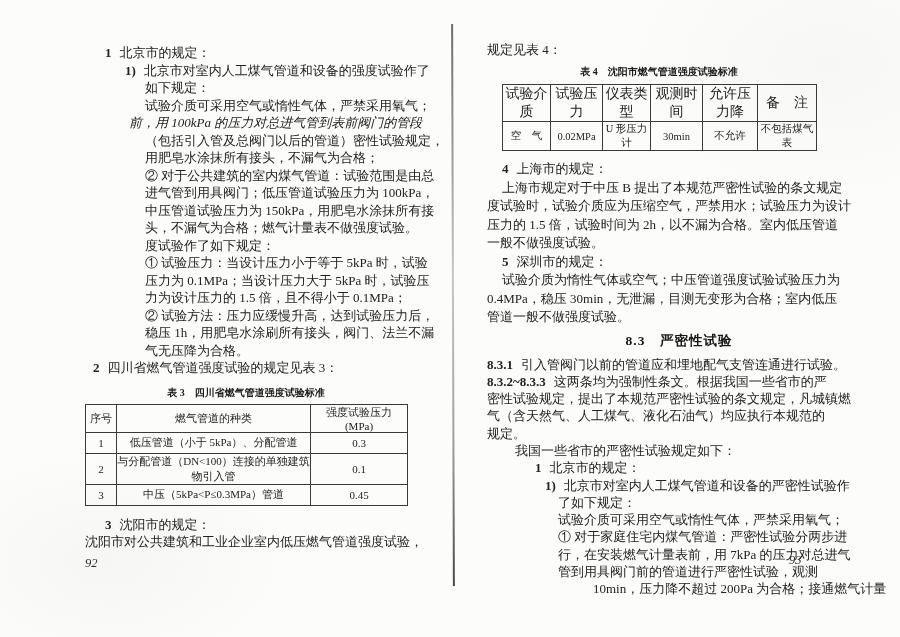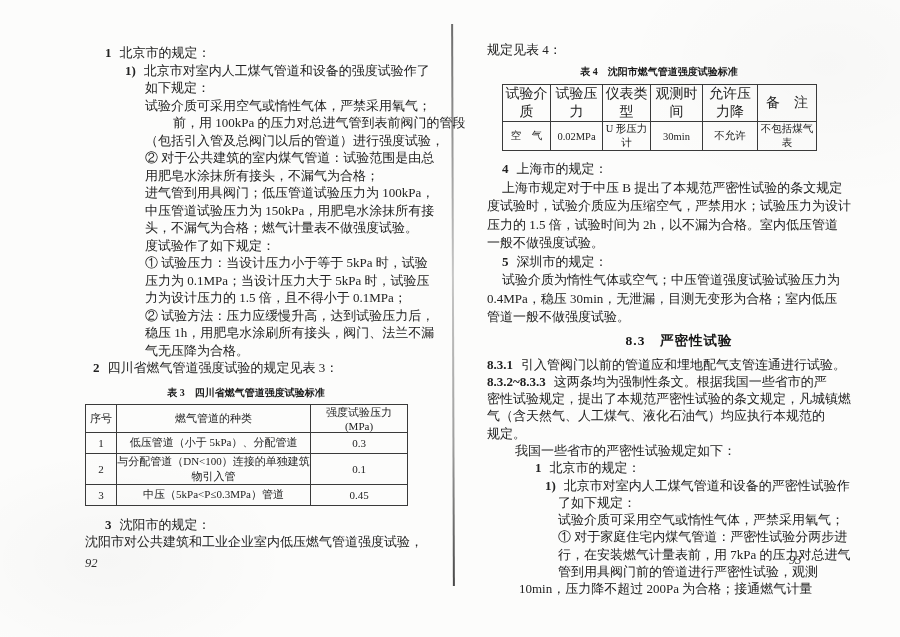--- a/index.html
+++ b/index.html
@@ -55,24 +55,24 @@
 
 <div class="scan">
   <div class="gutter"></div>
 
   <div class="page pleft">
     <div class="s0">
         <div class="tline" style="margin-left: 20px;"><b class="num">1</b>北京市的规定：</div>
         <div class="tline" style="margin-left: 40px;"><b class="num">1)</b>北京市对室内人工煤气管道和设备的强度试验作了</div>
         <div class="tline" style="margin-left: 60px;">如下规定：</div>
         <div class="tline" style="margin-left: 60px;">试验介质可采用空气或惰性气体，严禁采用氧气；</div>
-        <div class="tline" style="margin-left: 88px;">前，用 100kPa 的压力对总进气管到表前阀门的管段</div>
-        <div class="tline" style="margin-left: 60px;">（包括引入管及总阀门以后的管道）进行强度试验，</div>
+        <div class="tline" style="margin-left: 44px; font-style: italic;">前，用 100kPa 的压力对总进气管到表前阀门的管段</div>
+        <div class="tline" style="margin-left: 60px;">（包括引入管及总阀门以后的管道）密性试验规定，</div>
+        <div class="tline" style="margin-left: 60px;">用肥皂水涂抹所有接头，不漏气为合格；</div>
         <div class="tline" style="margin-left: 60px;">② 对于公共建筑的室内煤气管道：试验范围是由总</div>
-        <div class="tline" style="margin-left: 60px;">用肥皂水涂抹所有接头，不漏气为合格；</div>
         <div class="tline" style="margin-left: 60px;">进气管到用具阀门；低压管道试验压力为 100kPa，</div>
         <div class="tline" style="margin-left: 60px;">中压管道试验压力为 150kPa，用肥皂水涂抹所有接</div>
         <div class="tline" style="margin-left: 60px;">头，不漏气为合格；燃气计量表不做强度试验。</div>
         <div class="tline" style="margin-left: 60px;">度试验作了如下规定：</div>
         <div class="tline" style="margin-left: 60px;">① 试验压力：当设计压力小于等于 5kPa 时，试验</div>
         <div class="tline" style="margin-left: 60px;">压力为 0.1MPa；当设计压力大于 5kPa 时，试验压</div>
         <div class="tline" style="margin-left: 60px;">力为设计压力的 1.5 倍，且不得小于 0.1MPa；</div>
         <div class="tline" style="margin-left: 60px;">② 试验方法：压力应缓慢升高，达到试验压力后，</div>
         <div class="tline" style="margin-left: 60px;">稳压 1h，用肥皂水涂刷所有接头，阀门、法兰不漏</div>
         <div class="tline" style="margin-left: 60px;">气无压降为合格。</div>
@@ -170,19 +170,19 @@
         <div class="tline">气（含天然气、人工煤气、液化石油气）均应执行本规范的</div>
         <div class="tline">规定。</div>
         <div class="tline" style="margin-left: 28px;">我国一些省市的严密性试验规定如下：</div>
         <div class="tline" style="margin-left: 48px;"><b class="num">1</b>北京市的规定：</div>
         <div class="tline" style="margin-left: 58px;"><b class="num">1)</b>北京市对室内人工煤气管道和设备的严密性试验作</div>
         <div class="tline" style="margin-left: 71px;">了如下规定：</div>
         <div class="tline" style="margin-left: 71px;">试验介质可采用空气或惰性气体，严禁采用氧气；</div>
         <div class="tline" style="margin-left: 71px;">① 对于家庭住宅内煤气管道：严密性试验分两步进</div>
         <div class="tline" style="margin-left: 71px;">行，在安装燃气计量表前，用 7kPa 的压力对总进气</div>
         <div class="tline" style="margin-left: 71px;">管到用具阀门前的管道进行严密性试验，观测</div>
-        <div class="tline" style="margin-left: 32px;">10min，压力降不超过 200Pa 为合格；接通燃气计量</div>
+        <div class="tline" style="margin-left: 106px;">10min，压力降不超过 200Pa 为合格；接通燃气计量</div>
       </div>
   </div>
 
   <div class="pgnum pg92">92</div>
   <div class="pgnum pg93">93</div>
 </div>
 
 </body></html>

